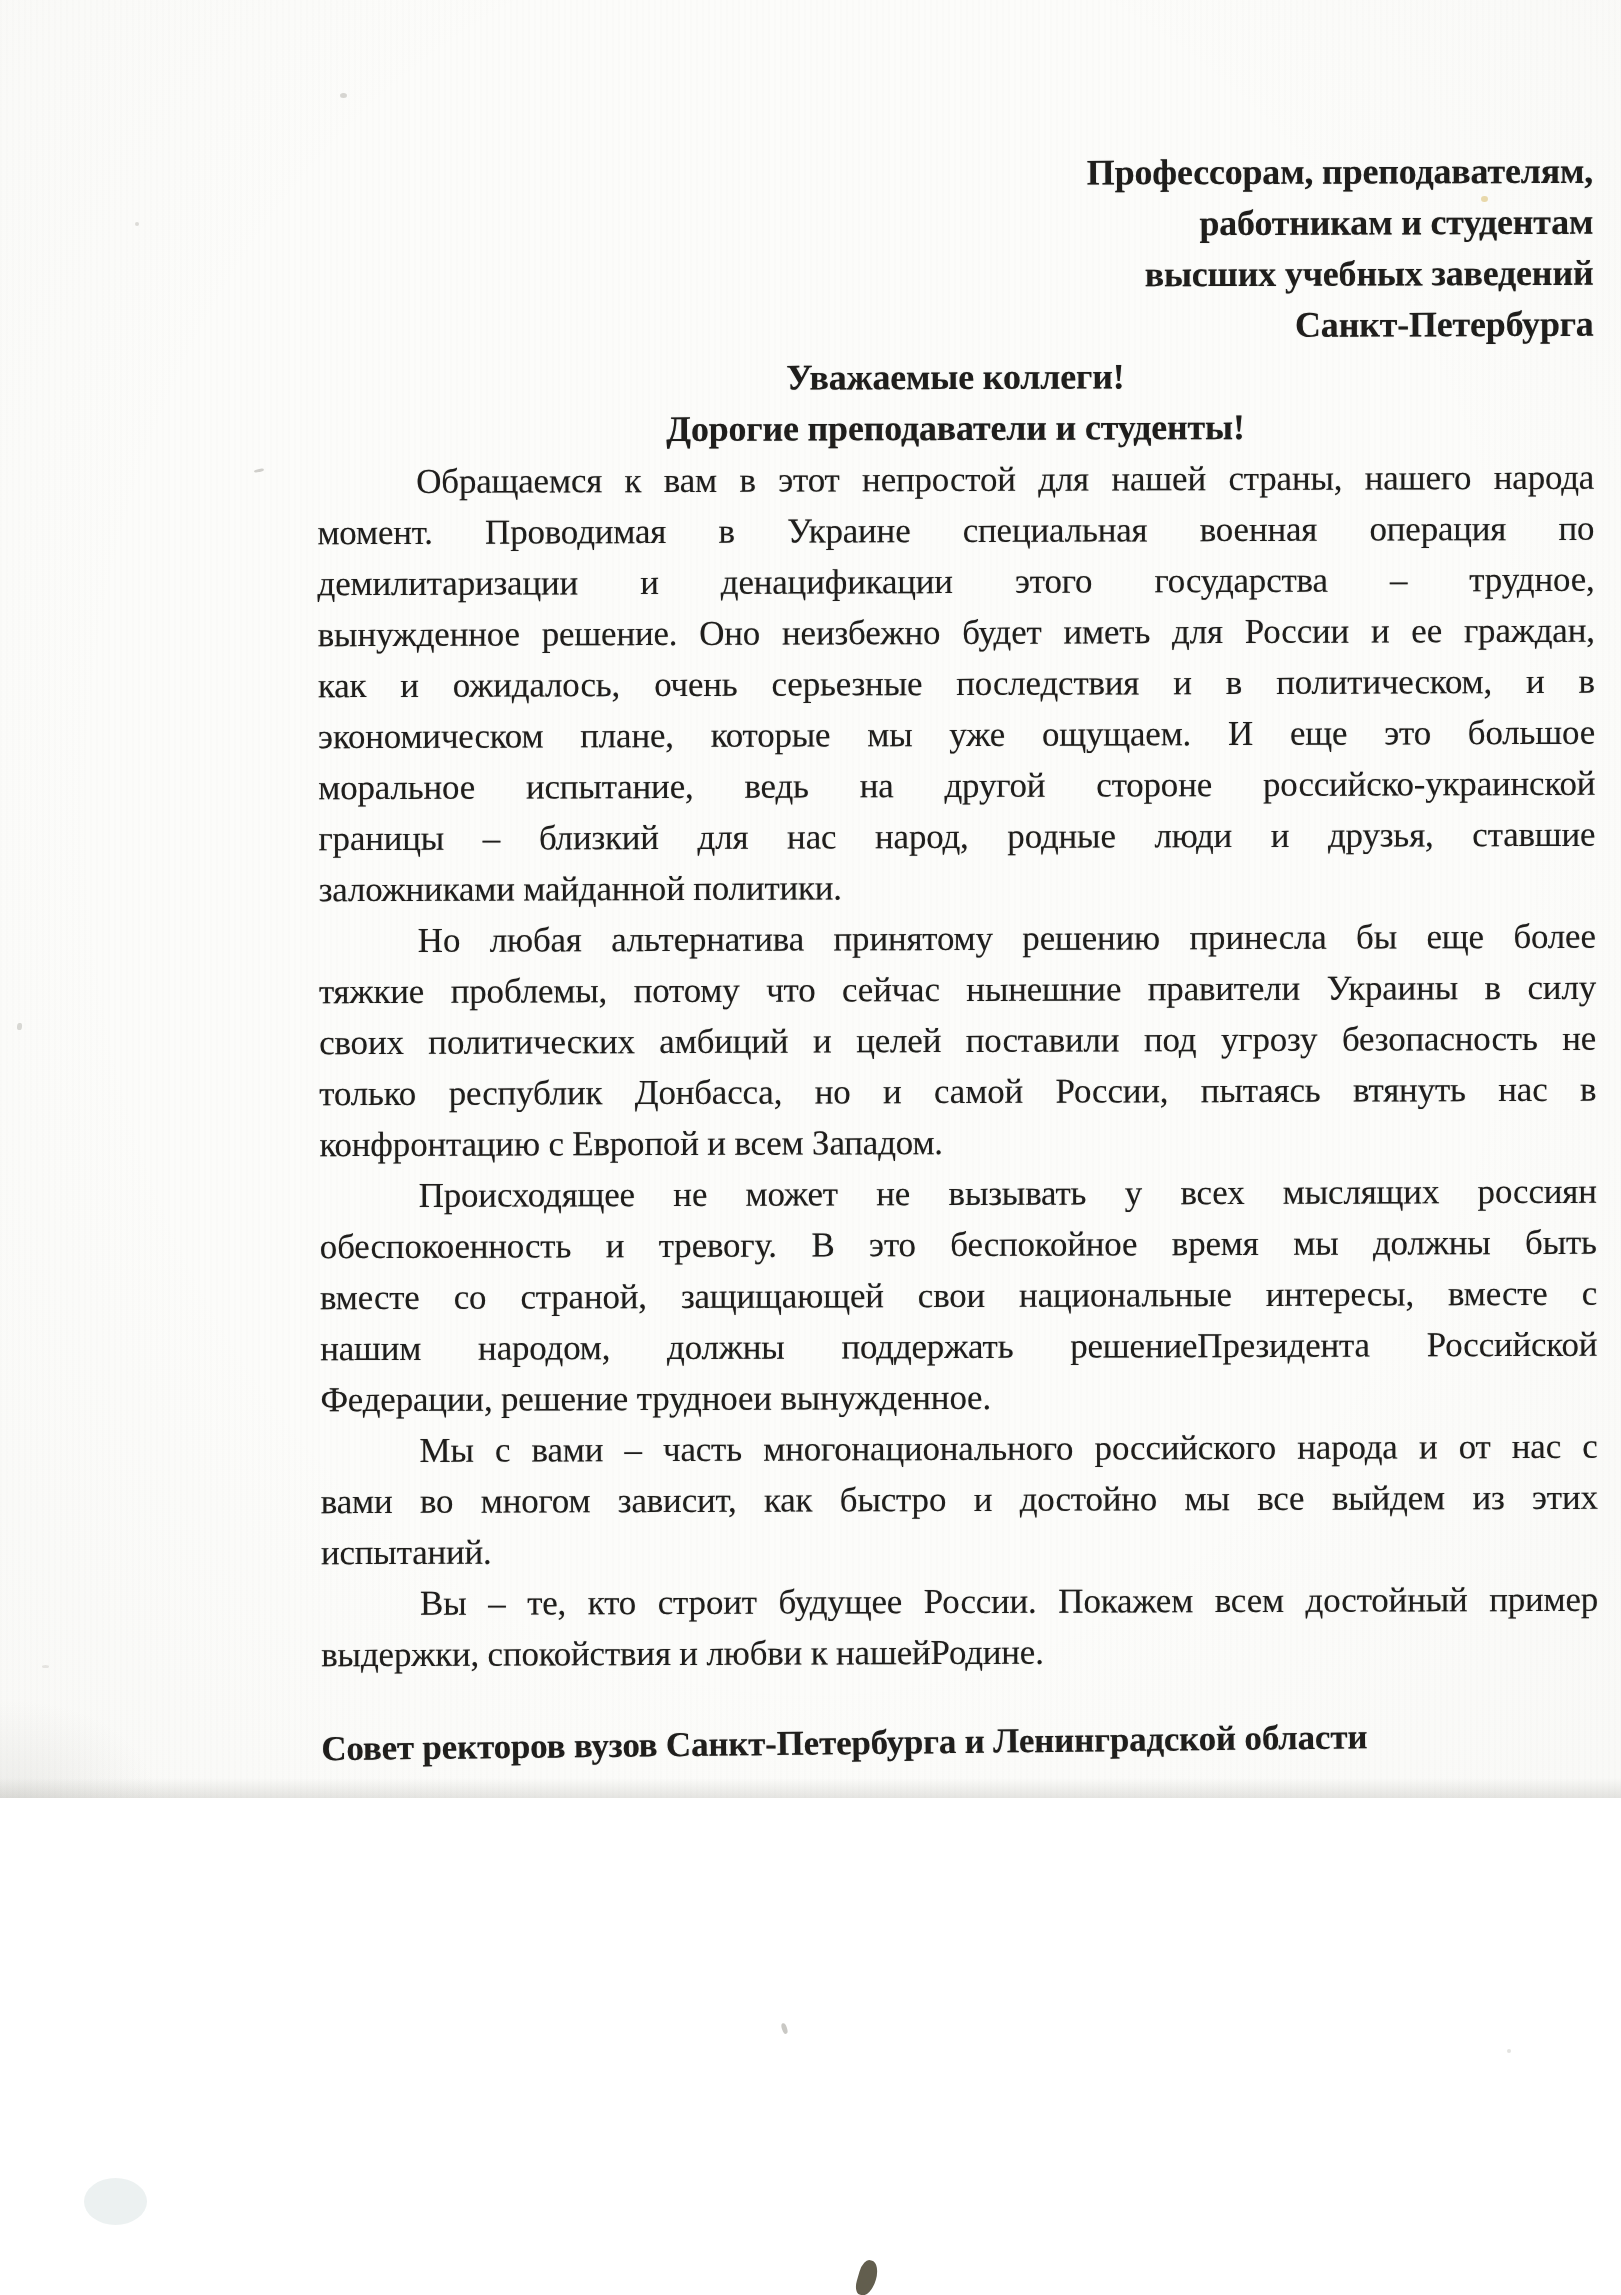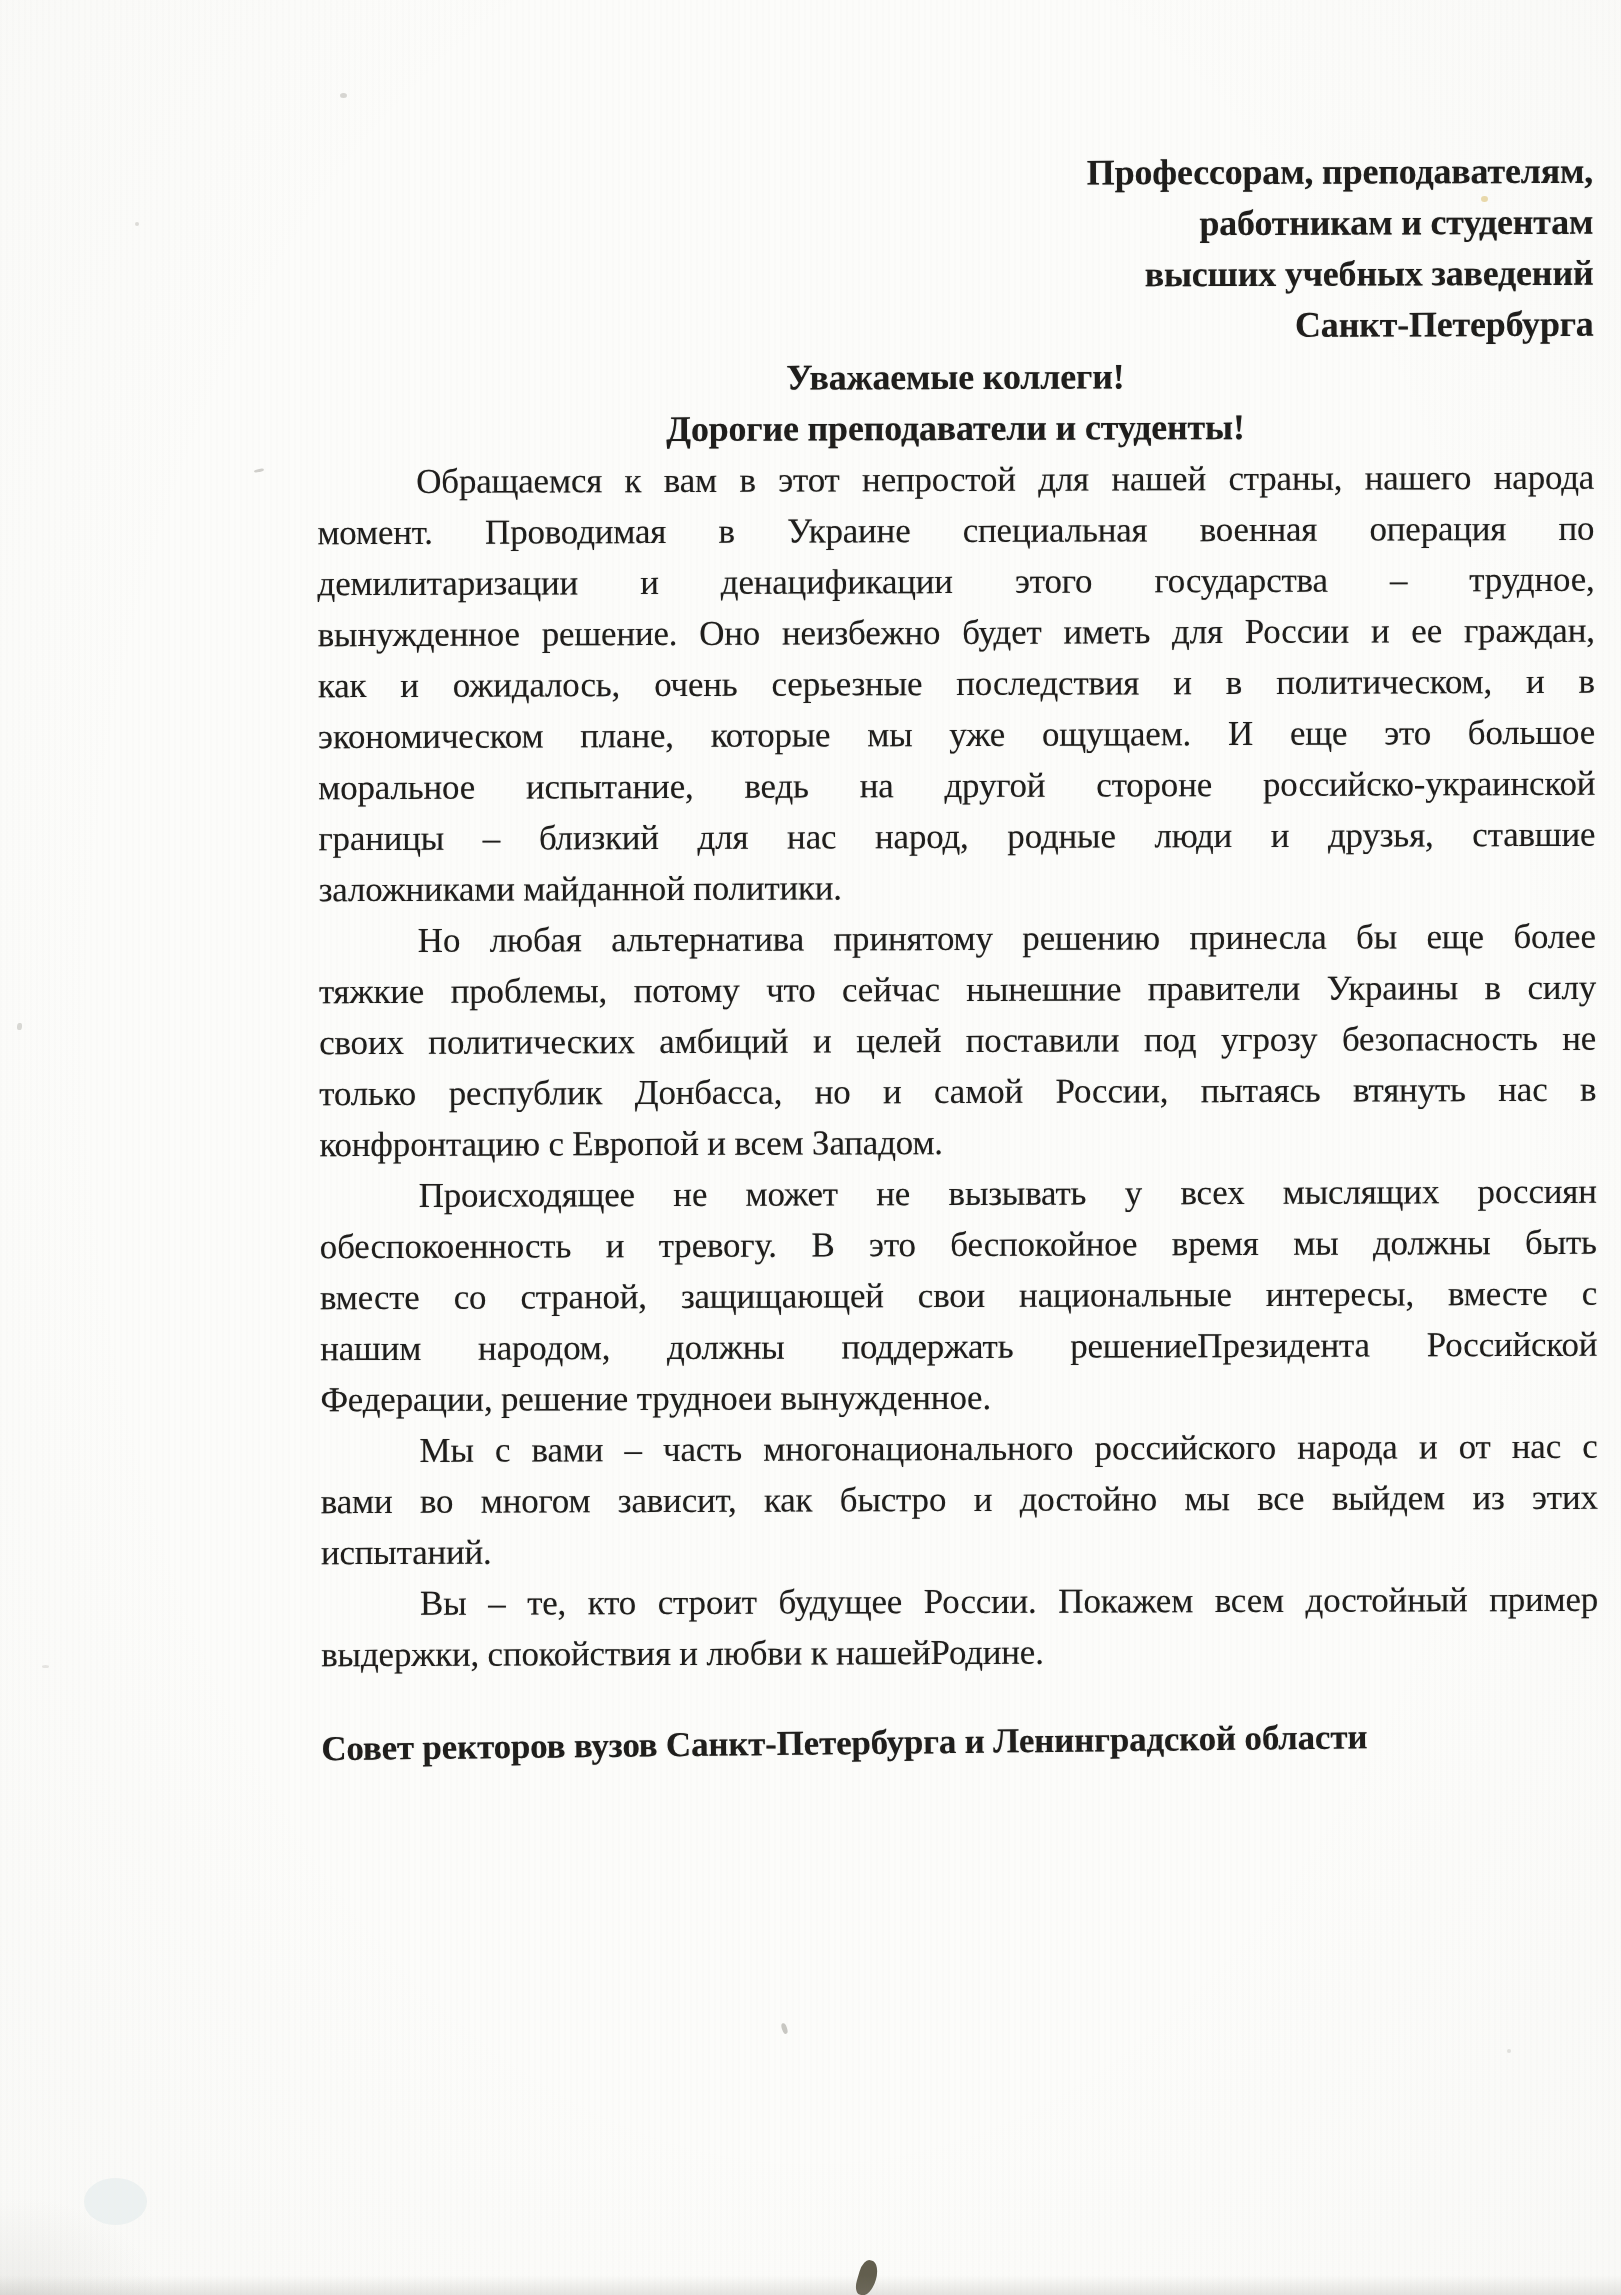--- a/index.html
+++ b/index.html
@@ -5,21 +5,21 @@
   :root{
     --bg:#fcfcfa;
     --ink:#1f1e1c;
   }
   html,body{margin:0;padding:0;}
   body{
     width:1622px;height:2295px;overflow:hidden;
     font-family:"Liberation Serif","DejaVu Serif",serif;
   }
   .page{
-    position:relative;width:1622px;height:2295px;
+    position:relative;width:1622px;height:1798px;
     background:var(--bg);
     color:var(--ink);
   }
   
   .page::before{
     content:"";position:absolute;inset:0;pointer-events:none;
     background:
       repeating-linear-gradient(90deg, rgba(90,90,80,0.012) 0 2px, rgba(255,255,255,0) 2px 6px),
       radial-gradient(ellipse at 50% 45%, rgba(255,255,255,0) 60%, rgba(120,118,110,0.025) 100%);
   }

